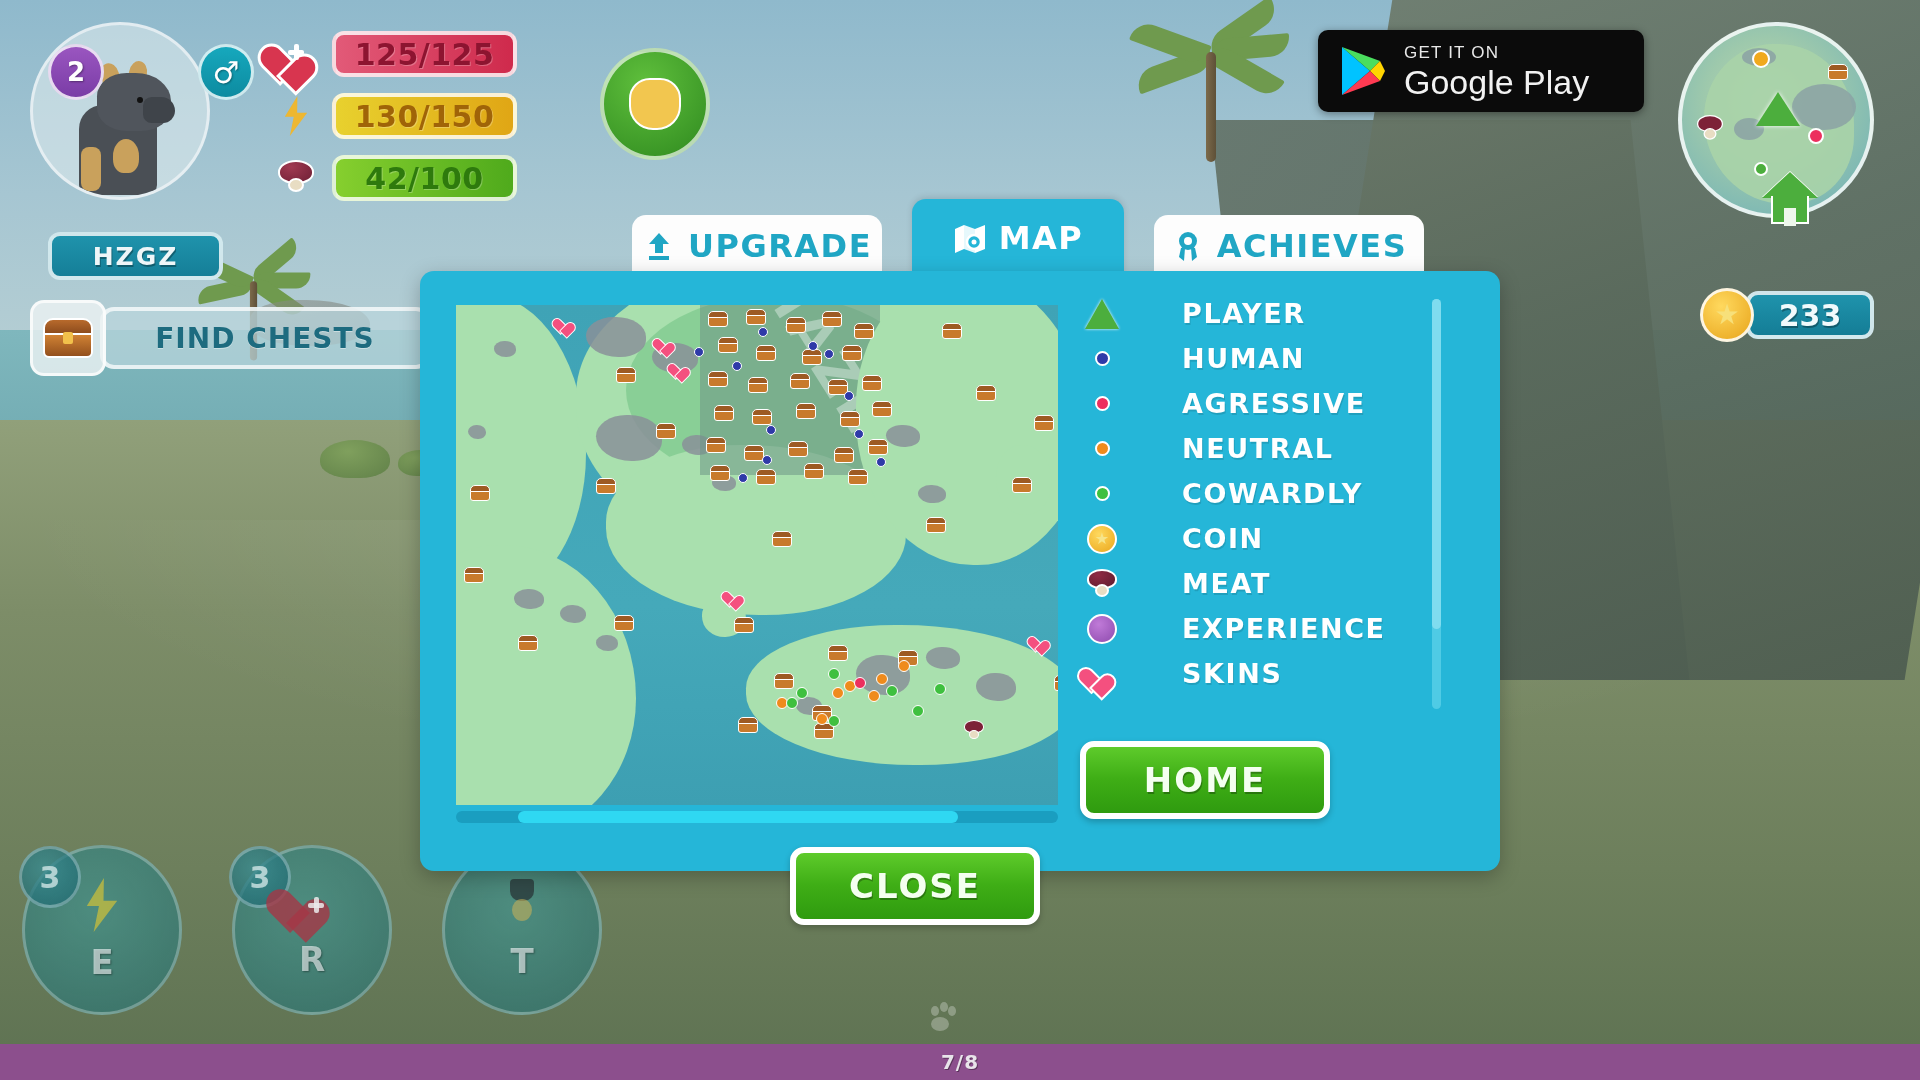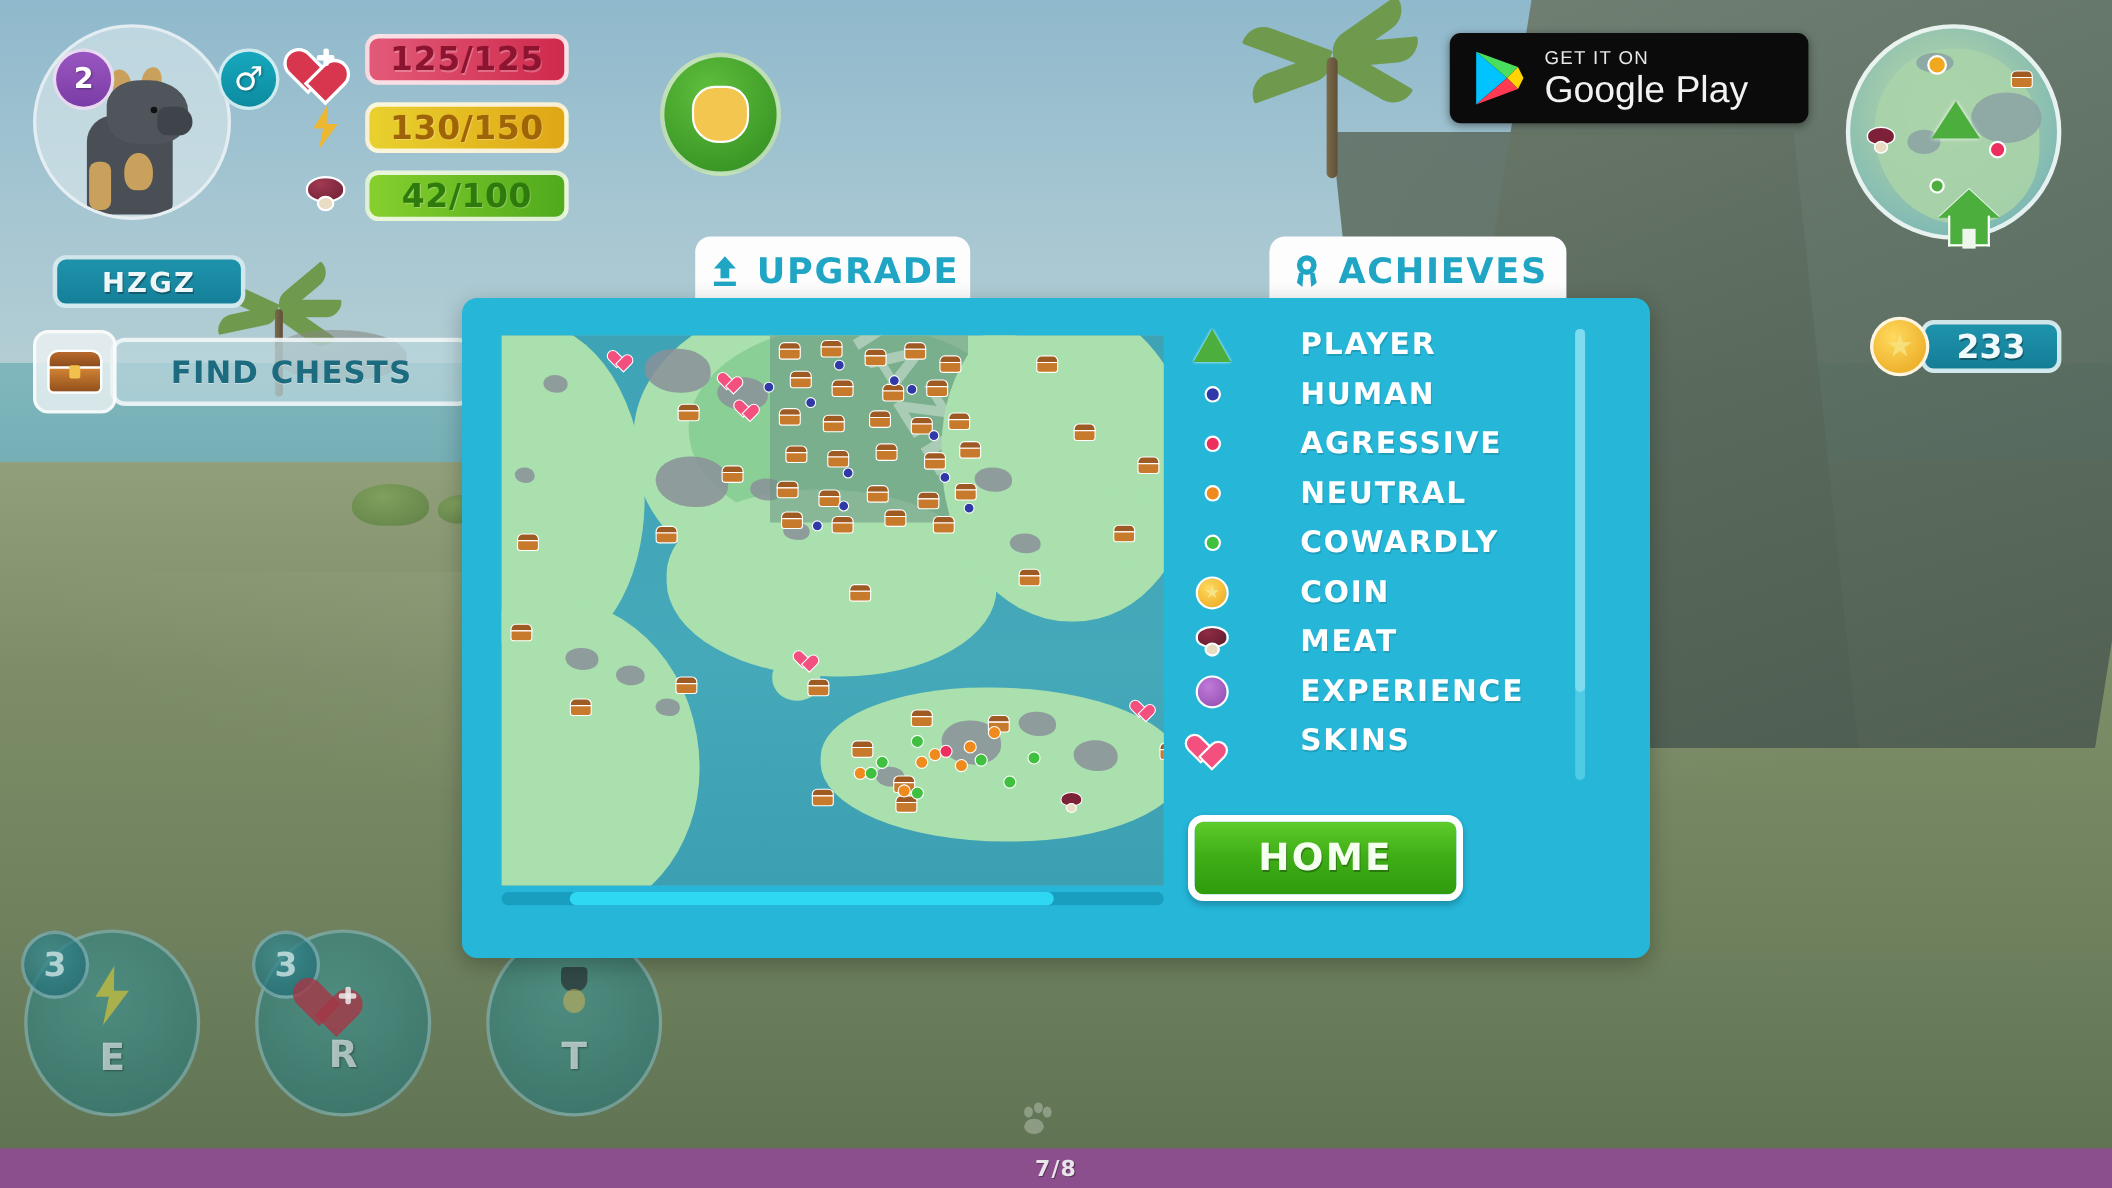--- a/index.html
+++ b/index.html
@@ -716,20 +716,32 @@
     <div class="tab inactive" style="left:212px; width:250px;">
       <span class="tico">
         <svg viewBox="0 0 34 34" width="34" height="34">
           <polygon points="17,4 27,15 21,15 21,24 13,24 13,15 7,15" fill="#20a6c4"></polygon>
           <rect x="7" y="27" width="20" height="4" fill="#20a6c4"></rect>
         </svg>
       </span>
       <span>UPGRADE</span>
     </div>
 
+    <div class="tab active" style="left:492px; width:212px;">
+      <span class="tico">
+        <svg viewBox="0 0 34 34" width="34" height="34">
+          <polygon points="2,8 11,4 11,28 2,32" fill="#ffffff"></polygon>
+          <polygon points="11,4 22,8 22,32 11,28" fill="#e6f8fc"></polygon>
+          <polygon points="22,8 32,4 32,28 22,32" fill="#ffffff"></polygon>
+          <circle cx="21" cy="21" r="7" fill="#25b6d8" stroke="#fff" stroke-width="2.5"></circle>
+          <circle cx="21" cy="21" r="2.5" fill="#fff"></circle>
+        </svg>
+      </span>
+      <span>MAP</span>
+    </div>
 
     <div class="tab inactive" style="left:734px; width:270px;">
       <span class="tico">
         <svg viewBox="0 0 34 34" width="34" height="34">
           <circle cx="17" cy="12" r="9" fill="#20a6c4"></circle>
           <circle cx="17" cy="12" r="4" fill="#fff"></circle>
           <polygon points="10,19 14,19 13,32 8,28" fill="#20a6c4"></polygon>
           <polygon points="24,19 20,19 21,32 26,28" fill="#20a6c4"></polygon>
         </svg>
       </span>
@@ -1085,13 +1097,14 @@
       </div>
     </div>
 
     <div class="legend-scroll">
       <div class="lthumb"></div>
     </div>
 
     <div id="home-btn" class="btn-green">HOME</div>
   </div>
 
+  <div id="close-btn" class="btn-green">CLOSE</div>
 </div>
 
 </body></html>

